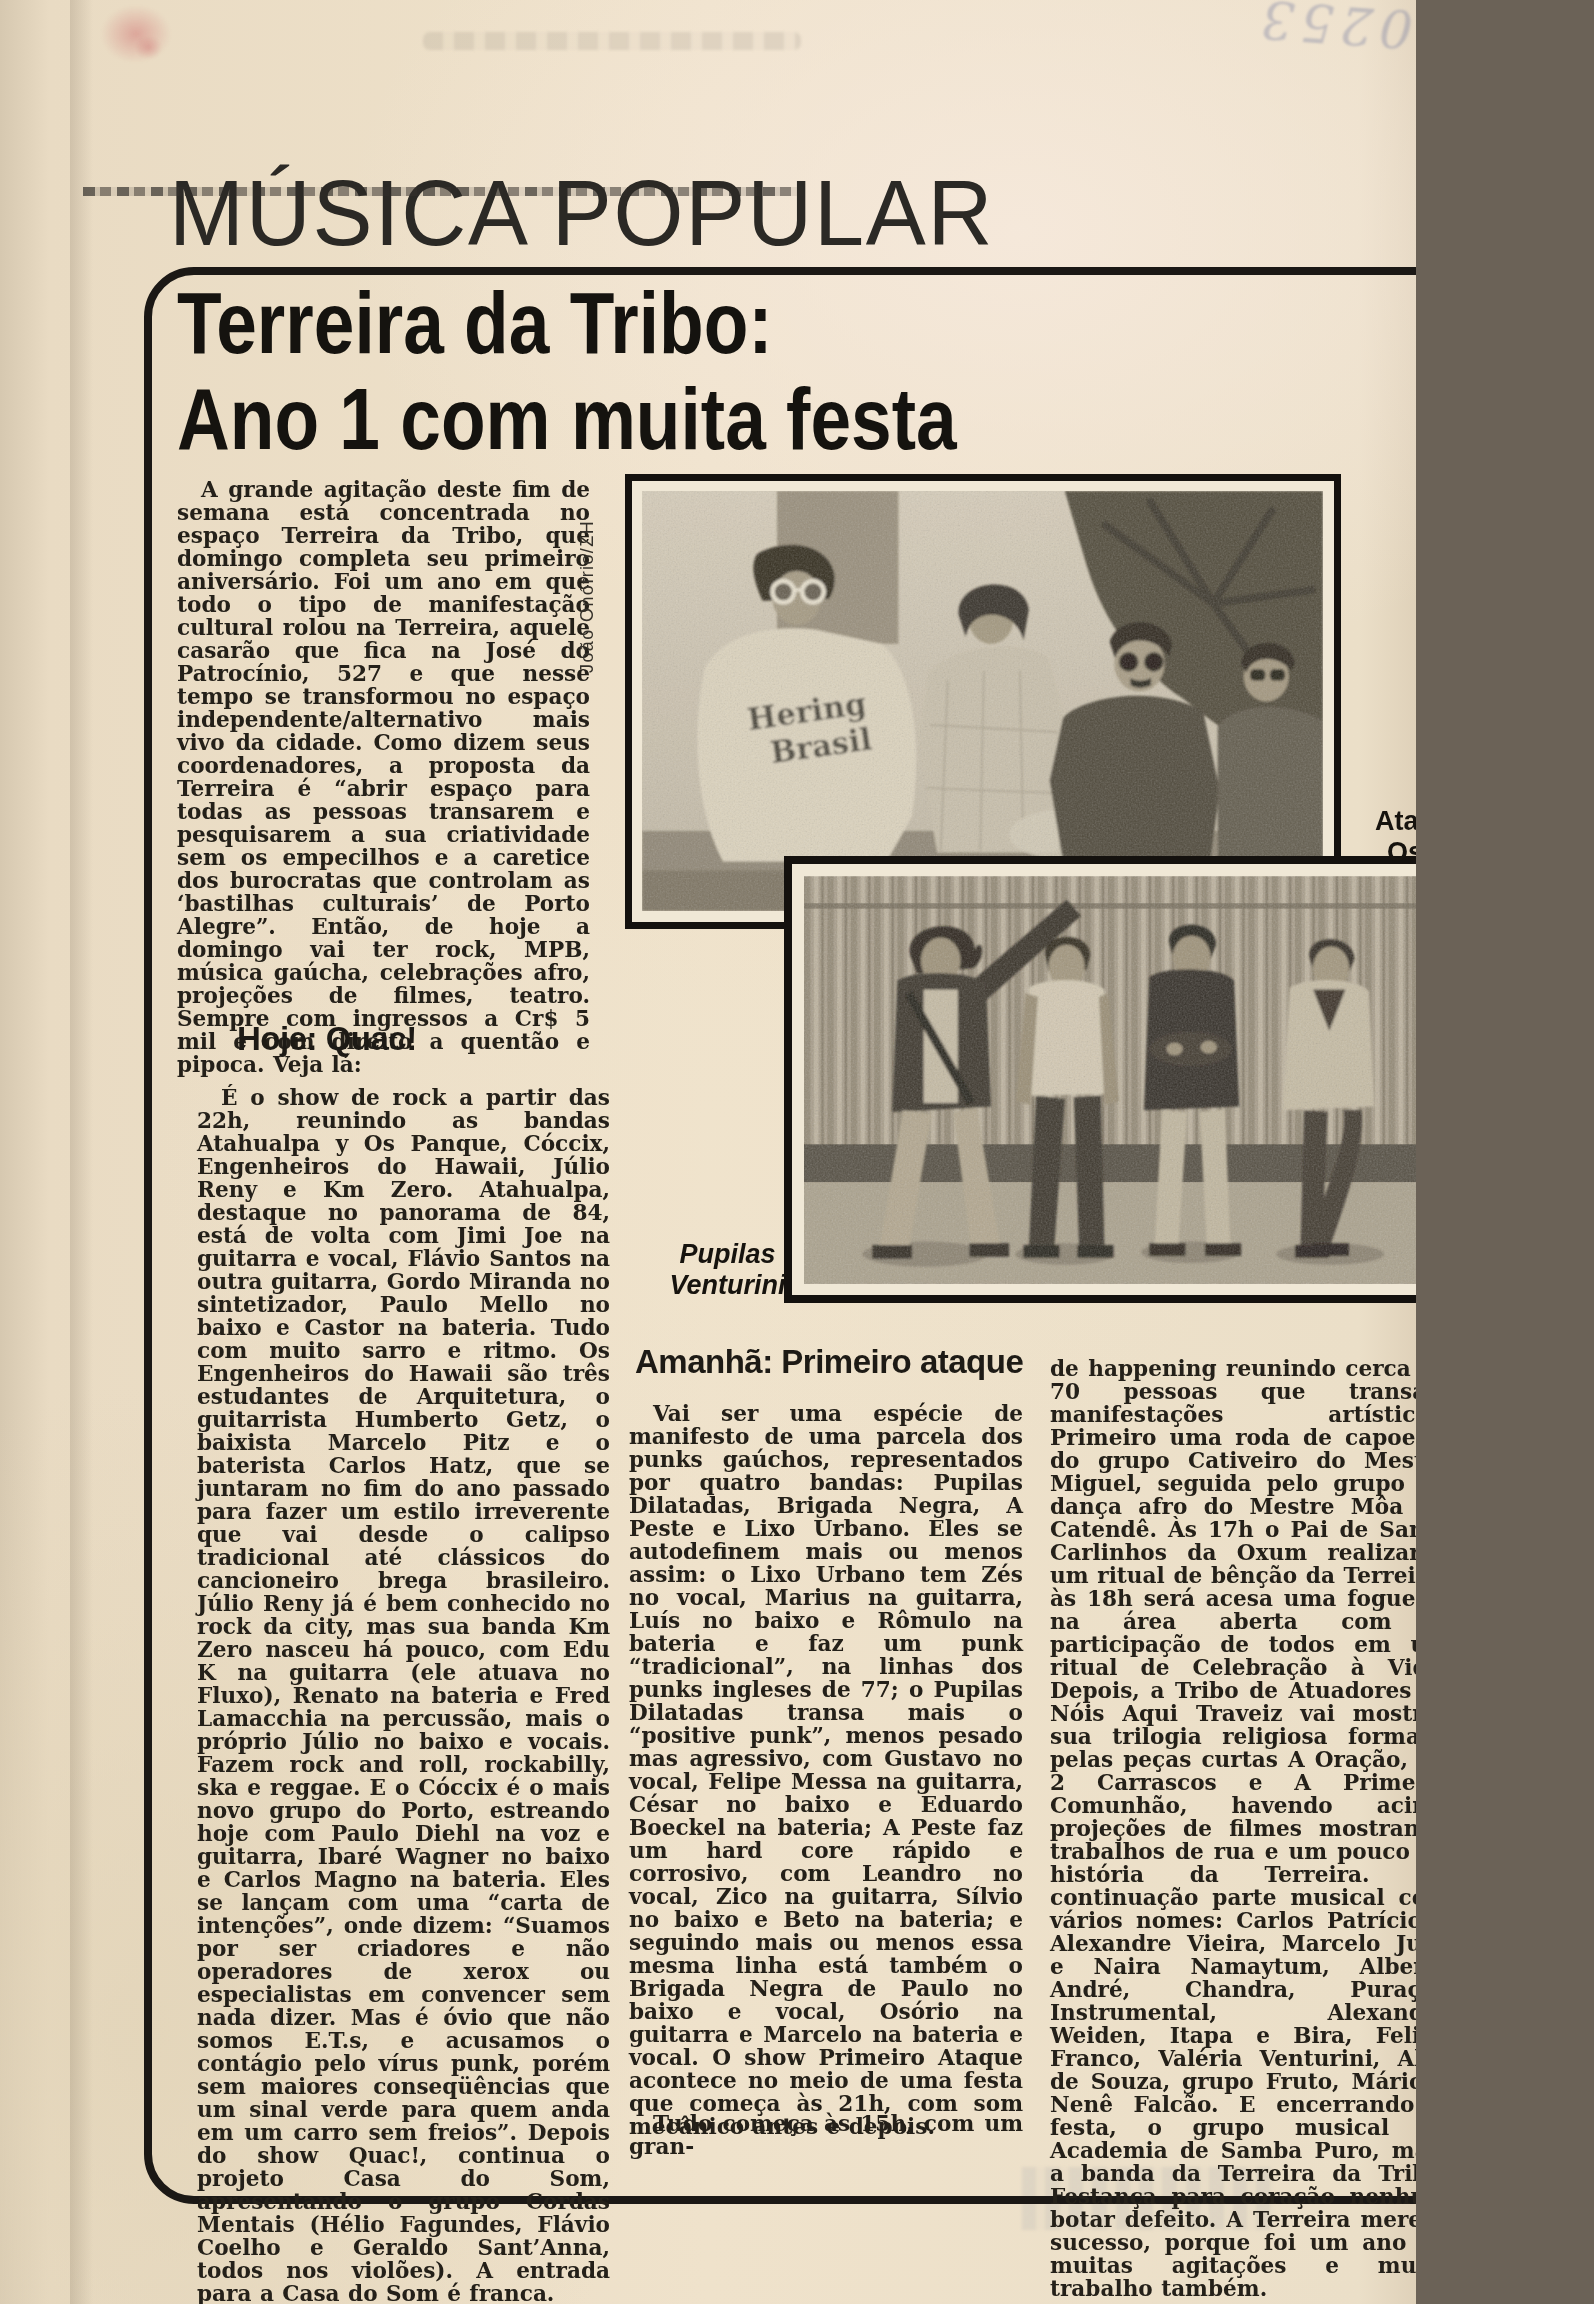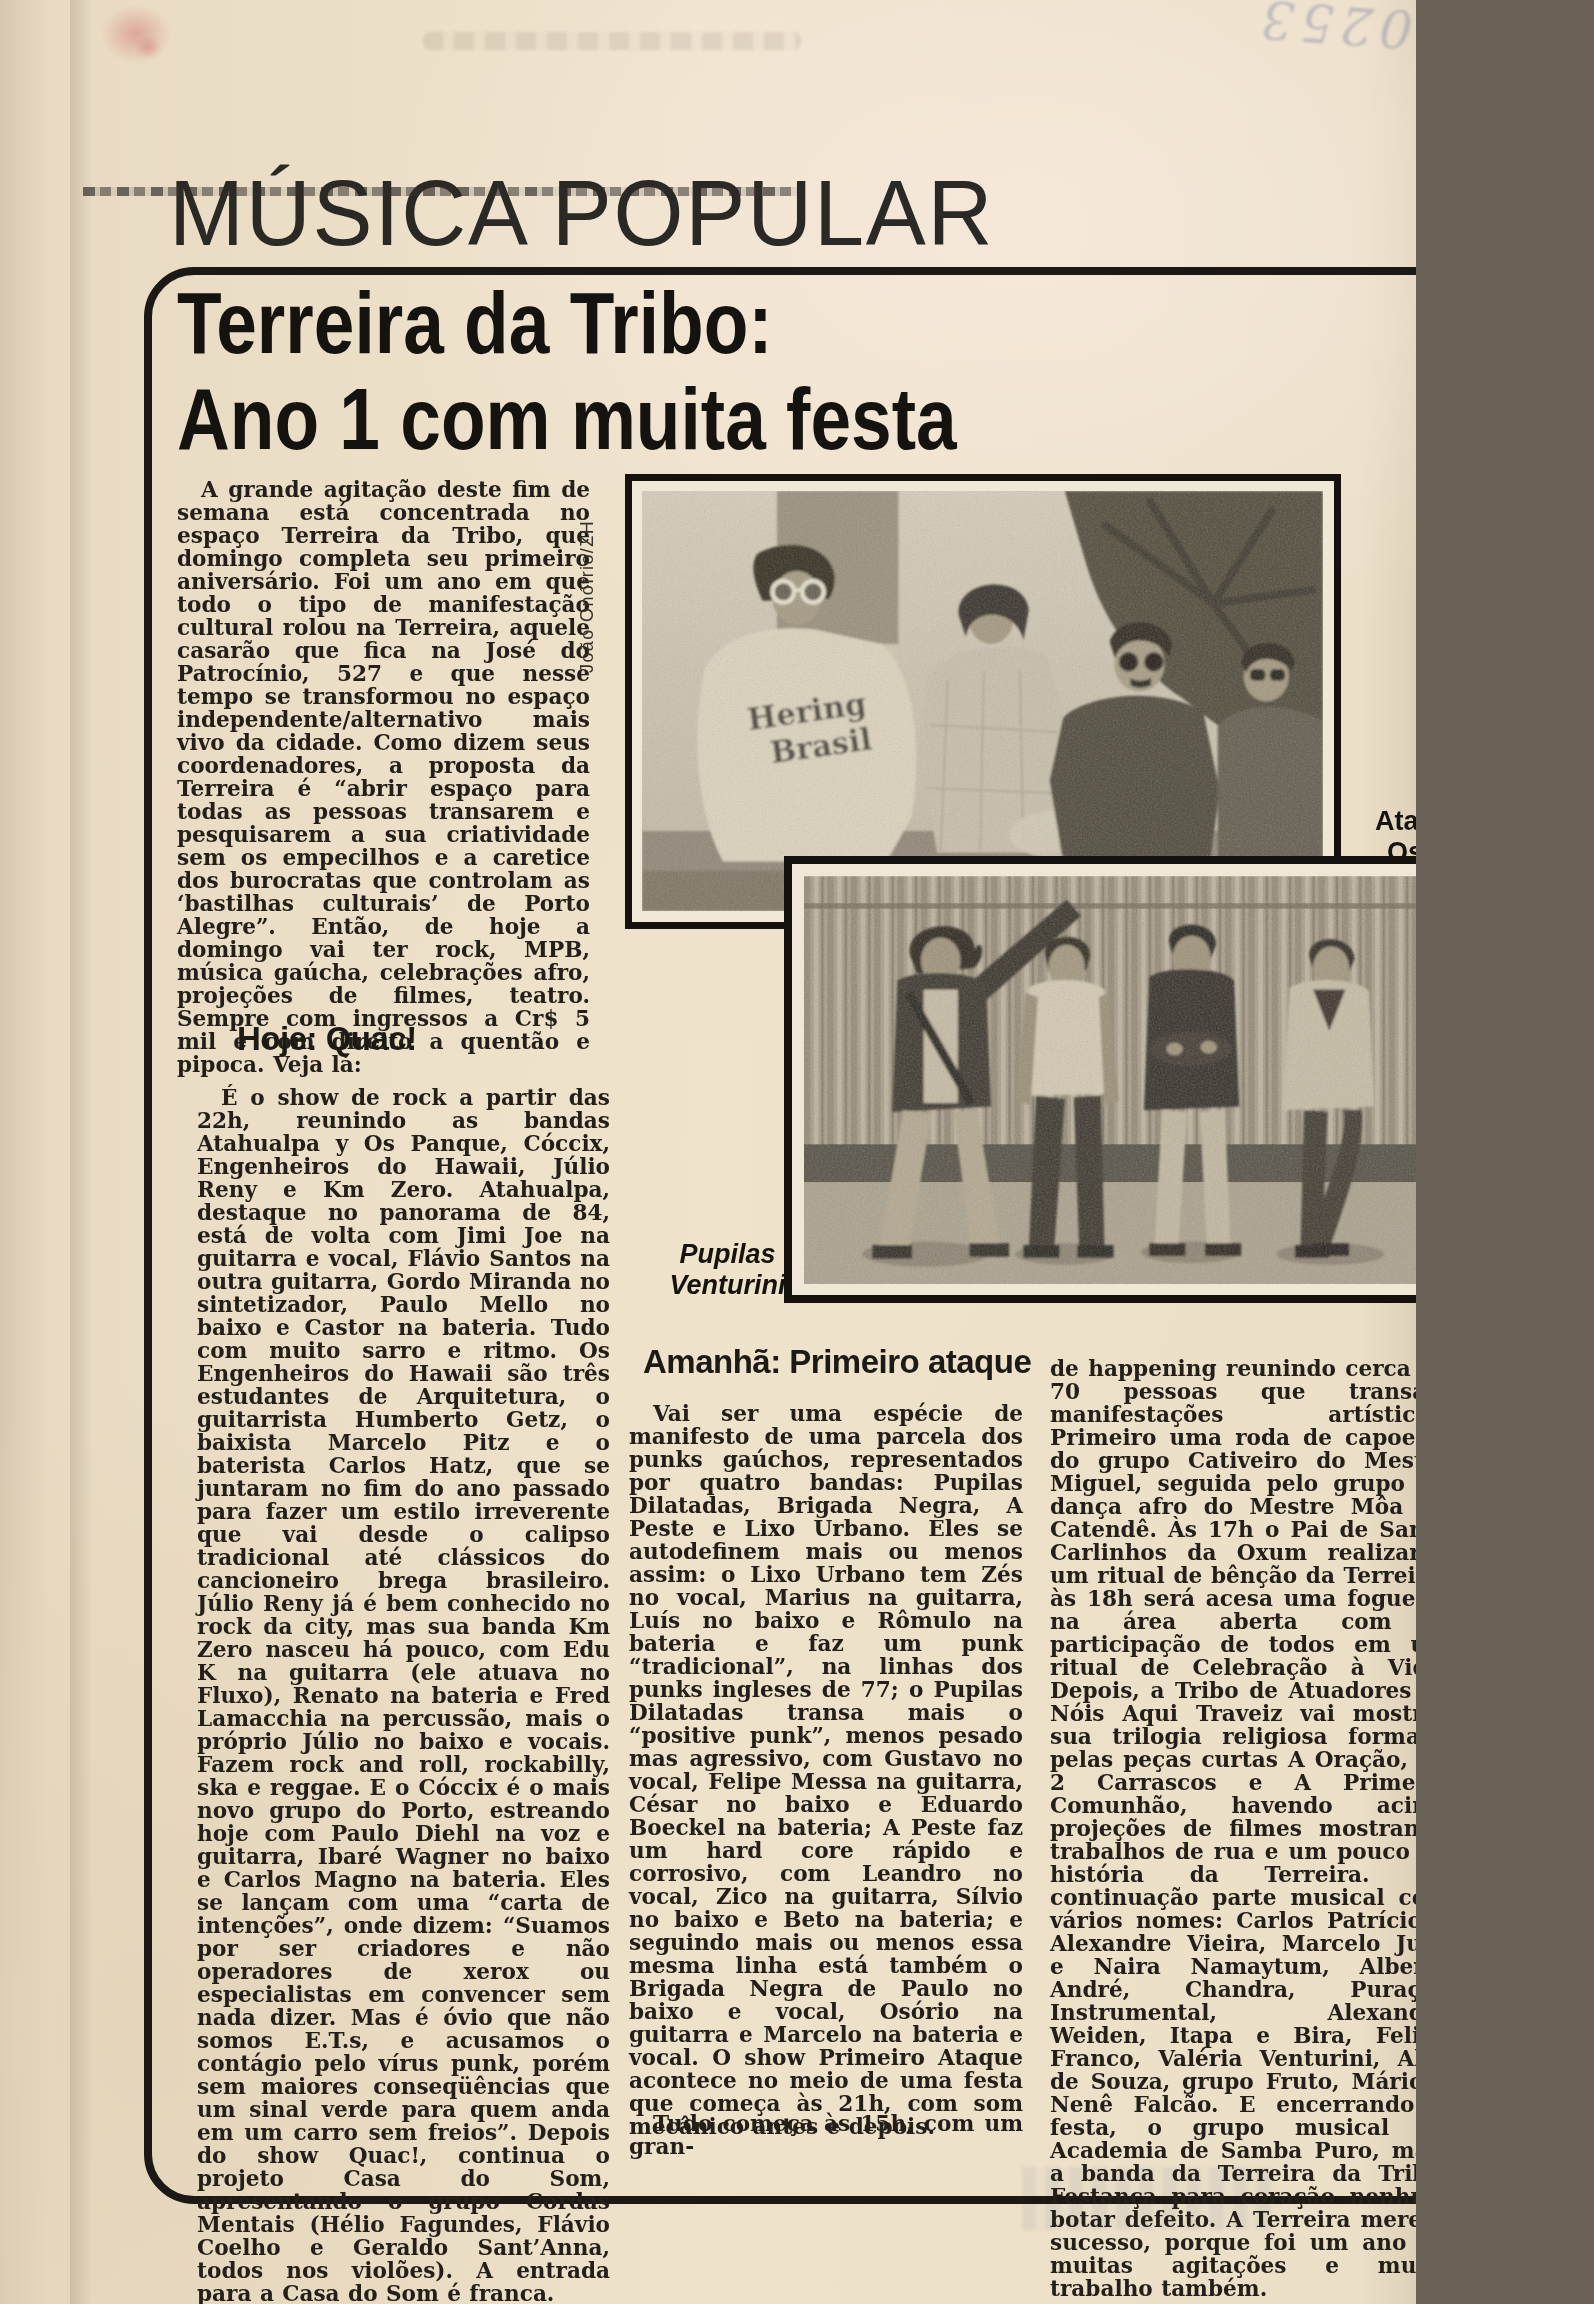--- a/index.html
+++ b/index.html
@@ -42,21 +42,21 @@
     color:#242019;word-spacing:0.9px;margin:0;}
   .indent{text-indent:24px;}
   .col-intro{left:177px;top:478px;width:413px;}
   .col-hoje{left:177px;top:1086px;width:413px;margin-left:20px;}
   .col-amanha{left:629px;top:1402px;width:394px;}
   .col-domingo-lead{left:629px;top:2112px;width:394px;}
   .col-right{left:1050px;top:1357px;width:399px;}
   .subhead{position:absolute;font-family:Liberation Sans, sans-serif;font-weight:bold;
     font-size:33px;letter-spacing:-0.5px;color:#1d1a15;white-space:nowrap;margin:0;}
   .h-hoje{left:237px;top:1020px;}
-  .h-amanha{left:635px;top:1343px;margin-left:8px;}
+  .h-amanha{left:635px;top:1343px;}
   .h-domingo{left:629px;top:2047px;}
   .photo-frame{position:absolute;box-sizing:border-box;background:#f0e8d6;}
   .frame1{left:625px;top:474px;width:716px;height:455px;border:7.2px solid #14110e;padding:10px;z-index:1;}
   .frame2{left:784px;top:856px;width:711px;height:447px;border:8px solid #14110e;padding:11.7px;z-index:2;}
   .photo-credit{position:absolute;left:577px;top:475px;height:198px;z-index:1;
     writing-mode:vertical-rl;transform:rotate(180deg);
     font-family:"Liberation Sans",sans-serif;font-size:18px;letter-spacing:1.4px;color:#35312a;}
   .caption{position:absolute;font-family:"Liberation Sans",sans-serif;font-weight:bold;
     font-size:27px;line-height:31px;color:#16130e;z-index:3;}
   .cap1{left:1352px;top:806px;width:176px;text-align:right;}

